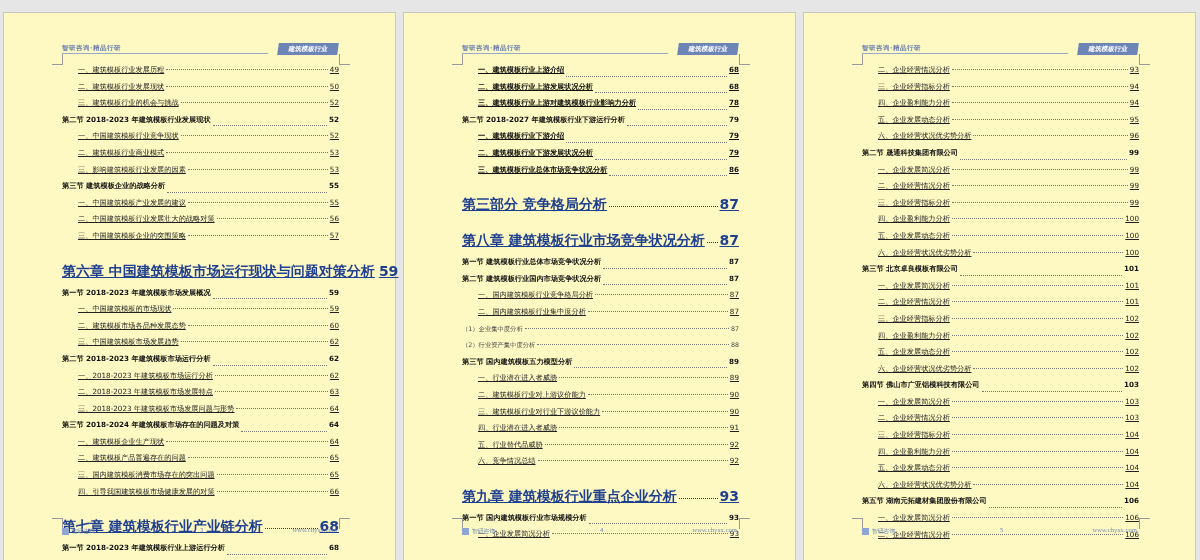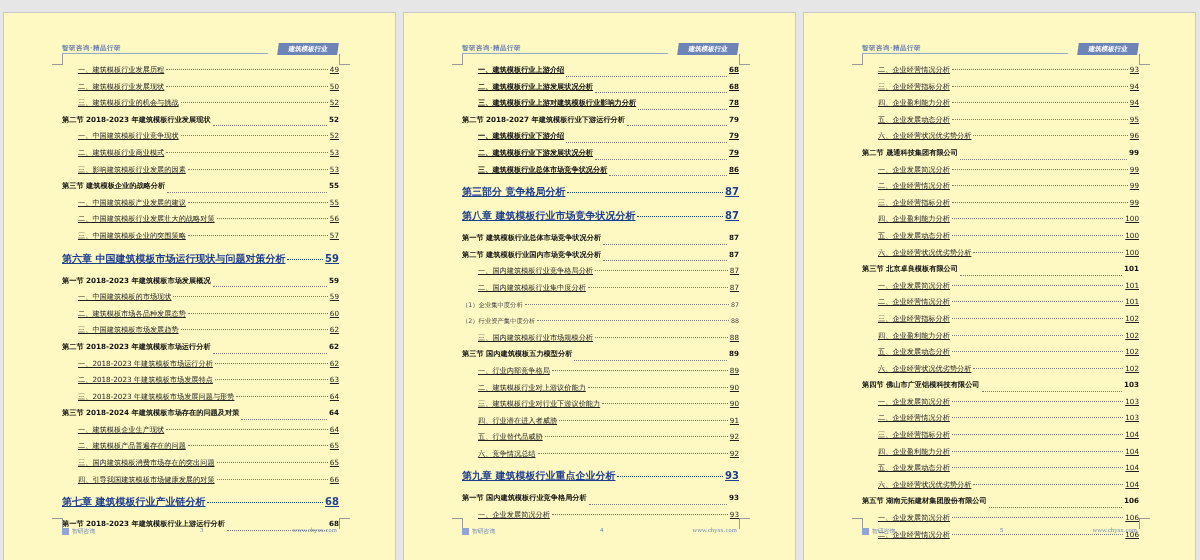--- a/index.html
+++ b/index.html
@@ -44,22 +44,22 @@
   }
   .row .t { white-space:nowrap; }
   .row .d {
     flex:1; border-bottom:1px dotted #777; margin:0 2px; position:relative; top:-2px; height:1px;
   }
   .row .n { white-space:nowrap; }
   .row.l2 { padding-left:16px;text-decoration:underline; }
   .row.l3 { padding-left:0; font-size:6.3px; color:#444; }
   .row.sec { font-weight:bold; color:#111;align-items:flex-end; }
   .row.ch {
-    font-weight:bold; color:#1f3f8f; font-size:10px; text-decoration:underline;
-    height:20px; line-height:20px; margin-top:4px; margin-bottom:4px;
+    font-weight:bold; color:#1f3f8f; font-size:14px; text-decoration:underline;
+    height:20px; line-height:20px; margin-top:16px; margin-bottom:4px;
   }
   .row.ch .d { border-bottom:1px dotted #1f3f8f; }
 
   .ftr-logo {
     position:absolute; left:58px; top:514px; font-size:5.8px; color:#6d84b6;
     display:flex; align-items:center; gap:3px;
   }
   .ftr-logo .ico {
     width:7px; height:7px; background:#8fa6d4; display:inline-block;
   }
@@ -304,32 +304,27 @@
       <div class="row l3">
         <span class="t">（1）企业集中度分析</span>
         <span class="d"></span>
         <span class="n">87</span>
       </div>
       <div class="row l3">
         <span class="t">（2）行业资产集中度分析</span>
         <span class="d"></span>
         <span class="n">88</span>
       </div>
-      <div class="row l2">
-        <span class="t">三、国内建筑模板行业市场规模分析</span>
-        <span class="d"></span>
-        <span class="n">88</span>
-      </div>
       <div class="row sec">
         <span class="t">第三节 国内建筑模板五力模型分析</span>
         <span class="d"></span>
         <span class="n">89</span>
       </div>
       <div class="row l2">
-        <span class="t">一、行业内部竞争格局</span>
+        <span class="t">一、行业潜在进入者威胁</span>
         <span class="d"></span>
         <span class="n">89</span>
       </div>
       <div class="row l2">
         <span class="t">二、建筑模板行业对上游议价能力</span>
         <span class="d"></span>
         <span class="n">90</span>
       </div>
       <div class="row l2">
         <span class="t">三、建筑模板行业对行业下游议价能力</span>
@@ -350,21 +345,21 @@
         <span class="t">六、竞争情况总结</span>
         <span class="d"></span>
         <span class="n">92</span>
       </div>
       <div class="row ch">
         <span class="t">第九章  建筑模板行业重点企业分析</span>
         <span class="d"></span>
         <span class="n">93</span>
       </div>
       <div class="row sec">
-        <span class="t">第一节 国内建筑模板行业竞争格局分析</span>
+        <span class="t">第一节 国内建筑模板行业市场规模分析</span>
         <span class="d"></span>
         <span class="n">93</span>
       </div>
       <div class="row l2">
         <span class="t">一、企业发展简况分析</span>
         <span class="d"></span>
         <span class="n">93</span>
       </div>
     </div>
   <div class="crop bl"></div>

